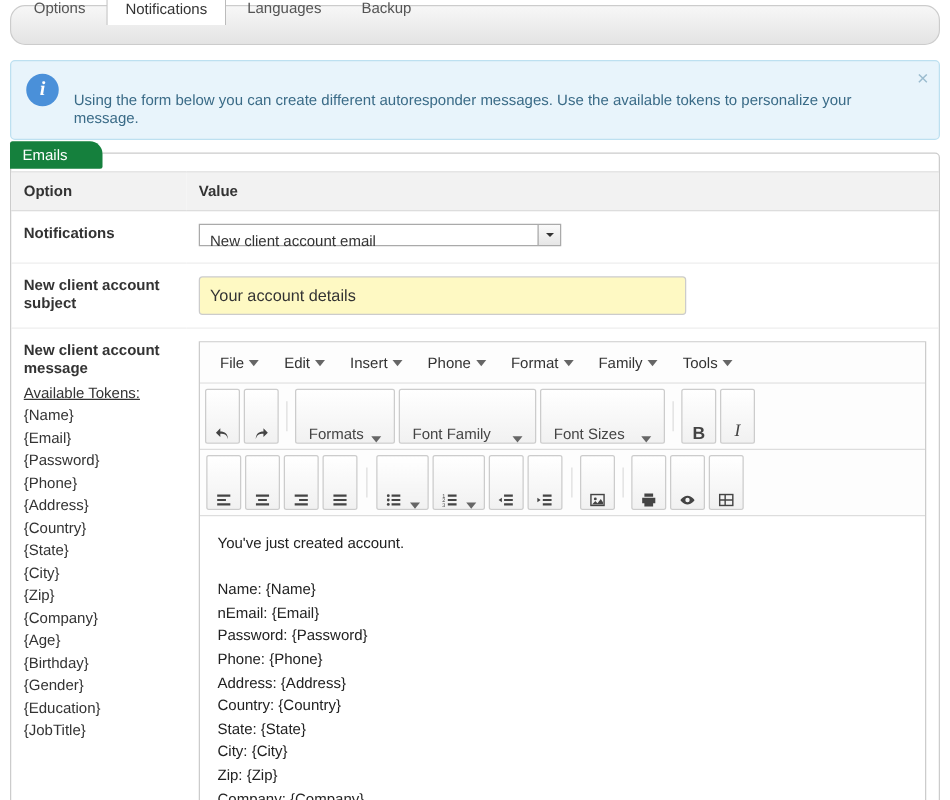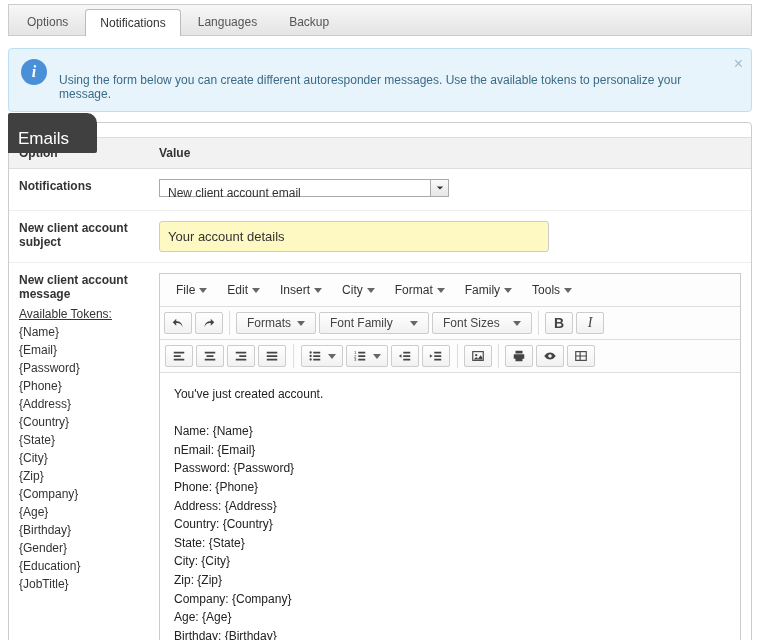--- a/index.html
+++ b/index.html
@@ -1,45 +1,45 @@
 <!DOCTYPE html>
 <html><head>
 <meta charset="utf-8">
 <style>
   * { box-sizing: border-box; }
   body { margin:0; padding:0; font-family: Arial, Helvetica, sans-serif; font-size:12px; color:#333; background:#fff; width:760px; }
-  .tabbar { display:flex; align-items:flex-end; background:linear-gradient(#f7f7f7,#e4e4e4); border:1px solid #ccc; border-radius:0; padding:3px 3px 0 3px; margin:4px 8px 0 8px; height:32px; }
+  .tabbar { display:flex; align-items:flex-end; background:linear-gradient(#f7f7f7,#e4e4e4); border:1px solid #ccc; border-radius:12px; padding:3px 3px 16px 3px; margin:4px 8px 0 8px; height:32px; }
   .tab { padding:6px 14px; border:1px solid transparent; border-bottom:none; border-radius:4px 4px 0 0; color:#555; cursor:pointer; margin-right:2px; }
   .tab.active { background:#fff; border-color:#bbb; color:#333; font-weight:normal; position:relative; top:1px; }
   .infobox { margin:12px 8px 10px 8px; border:1px solid #bde0f0; background:#e8f4fb; border-radius:4px; padding:10px 28px 10px 50px; position:relative; color:#3a6b87; }
   .infobox .icon { position:absolute; left:12px; top:10px; width:26px; height:26px; border-radius:50%; background:#4a90d9; color:#fff; font-weight:bold; font-family:Georgia,serif; font-style:italic; font-size:16px; text-align:center; line-height:26px; }
   .infobox .close { position:absolute; right:8px; top:6px; color:#9bbccf; font-size:16px; cursor:pointer; }
   .infobox b { color:#3a6b87; }
   .panel { margin:0 8px 8px 8px; border:1px solid #ccc; border-radius:0 4px 4px 4px; padding:0; }
   .panel-legend-wrap { position:relative; height:0; }
-  .panel-legend { position:absolute; top:-10px; left:-1px; background:#404040; color:#fff; padding:16px 28px 4px 10px; font-size:17px; border-radius:2px 10px 2px 0; }
+  .panel-legend { position:absolute; top:-10px; left:-1px; background:#15803d; color:#fff; padding:4px 28px 4px 10px; font-size:12px; border-radius:2px 10px 2px 0; }
   .panel-inner { padding:14px 0 0 0; }
   table.grid { width:100%; border-collapse:collapse; }
   table.grid th { text-align:left; background:#f2f2f2; border-top:1px solid #ddd; border-bottom:1px solid #ddd; padding:8px 10px; font-weight:bold; color:#333; }
   table.grid td { vertical-align:top; padding:10px; border-bottom:1px solid #eee; }
   table.grid td.label { width:140px; font-weight:bold; color:#333; }
   .select { display:inline-flex; align-items:stretch; border:1px solid #aaa; background:#fff; height:18px; width:290px; }
   .select span { flex:1; padding:6px 8px; }
   .select .arrow { width:18px; border-left:1px solid #aaa; background:linear-gradient(#fafafa,#e6e6e6); display:flex; align-items:center; justify-content:center; }
   .arrow svg { width:8px; height:8px; }
   .textinput { border:1px solid #ccc; border-radius:3px; padding:7px 8px; width:390px; font-size:13px; color:#333; background:#fef9c3; }
   .tokens { font-weight:normal; color:#333; margin-top:4px; line-height:1.5; }
   .tokens u { }
   
   .editor { border:1px solid #ccc; background:#fff; }
   .menubar { display:flex; gap:0; border-bottom:1px solid #ddd; padding:4px 6px; background:#fdfdfd;text-align:center; }
   .menuitm { padding:5px 10px; cursor:pointer; display:flex; align-items:center; gap:4px; color:#333; }
   .caret { display:inline-block; width:0; height:0; border-left:4px solid transparent; border-right:4px solid transparent; border-top:5px solid #666; }
   .toolbar { display:flex; flex-wrap:wrap; align-items:center; padding:4px 4px; border-bottom:1px solid #ddd; gap:3px; background:#fdfdfd; }
-  .tbtn { border:1px solid #ccc; background:linear-gradient(#fff,#f1f1f1); border-radius:2px; min-width:28px; height:22px; display:flex; align-items:center; justify-content:center; cursor:pointer; padding:0 6px; color:#444; }
+  .tbtn { border:1px solid #ccc; background:linear-gradient(#fff,#f1f1f1); border-radius:2px; min-width:28px; height:44px; display:flex; align-items:flex-end; justify-content:center; cursor:pointer; padding:0 6px; color:#444; }
   .tbtn.wide { padding:0 10px; }
   .tbtn svg { width:14px; height:14px; fill:#444; }
   .tbtn .caret { margin-left:6px; }
   .group { display:flex; gap:3px; padding:0 1px; }
   .editor-body { padding:12px 14px; font-size:12px; line-height:1.55; color:#222; min-height:200px; white-space:pre-line; }
   .row-editor td { border-bottom:none; }
   .sep { width:1px; background:#ddd; height:24px; margin:0 3px; }
 </style>
 </head>
 <body>
@@ -105,21 +105,21 @@
                   </div>
               <div class="menuitm">
                     <span>Edit</span>
                     <span class="caret"></span>
                   </div>
               <div class="menuitm">
                     <span>Insert</span>
                     <span class="caret"></span>
                   </div>
               <div class="menuitm">
-                    <span>City</span>
+                    <span>Phone</span>
                     <span class="caret"></span>
                   </div>
               <div class="menuitm">
                     <span>Format</span>
                     <span class="caret"></span>
                   </div>
               <div class="menuitm">
                     <span>Family</span>
                     <span class="caret"></span>
                   </div>

